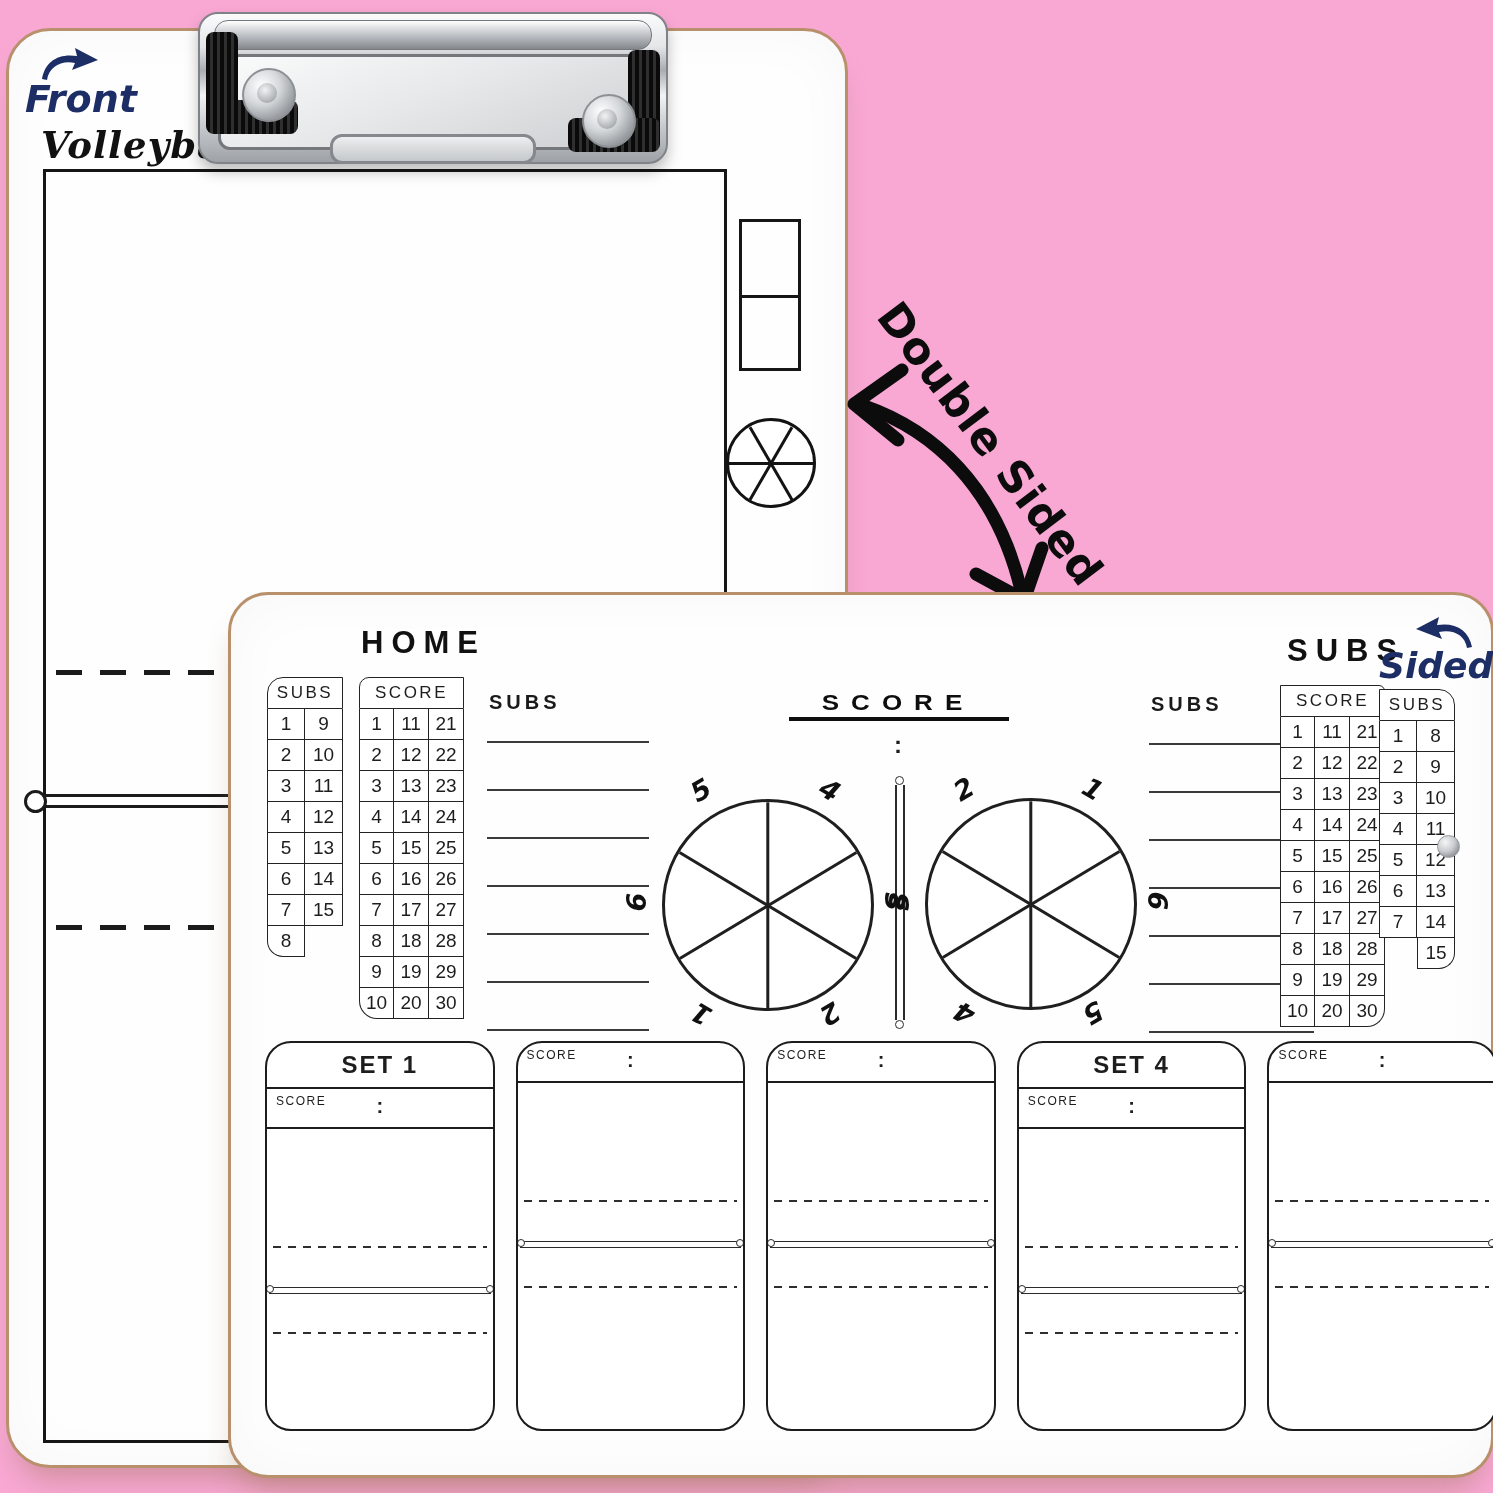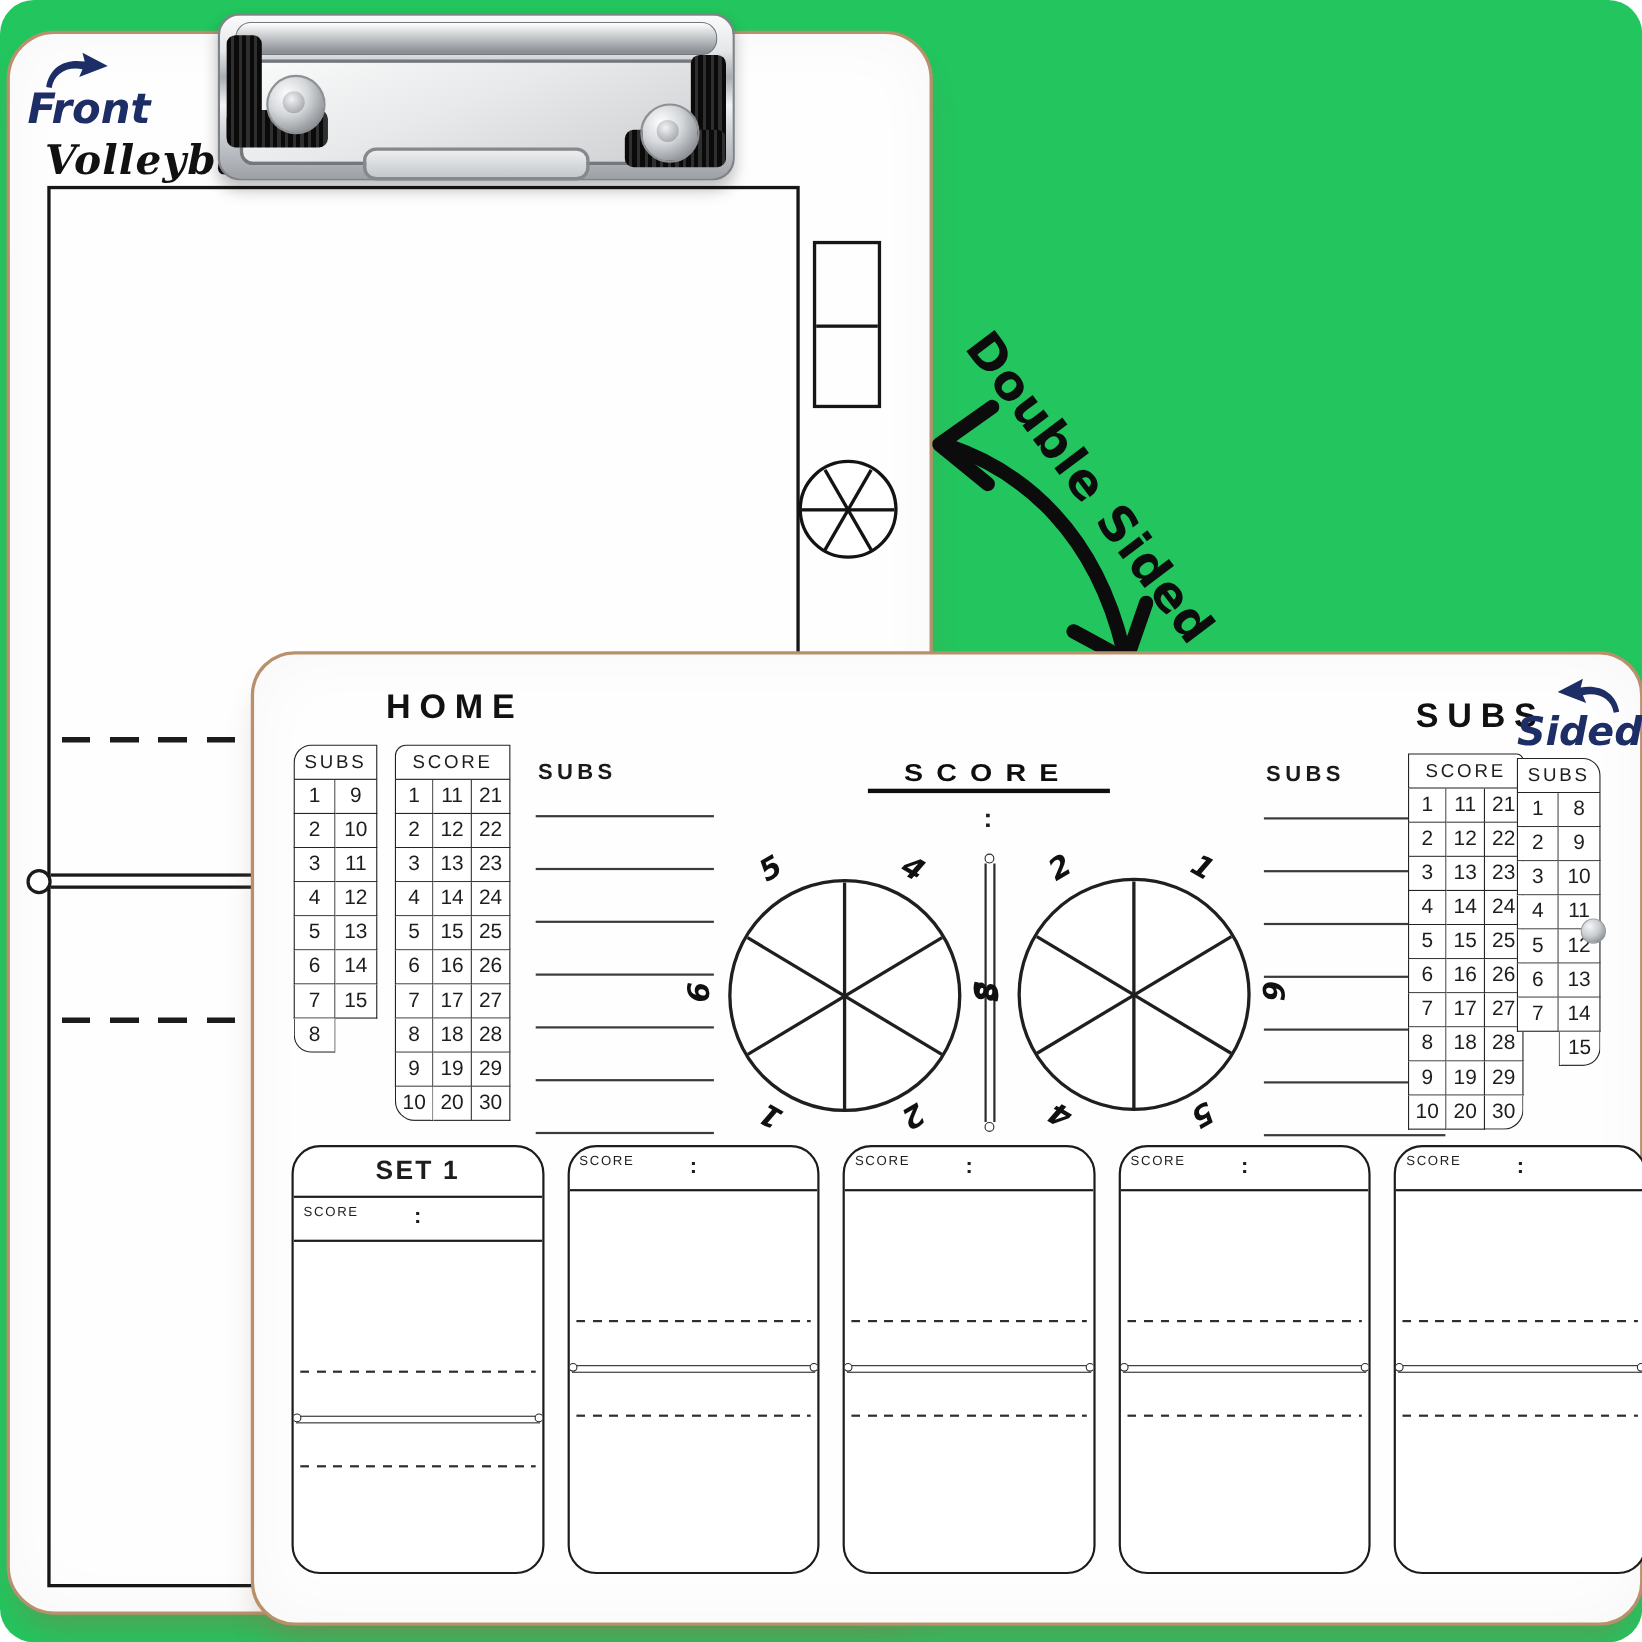--- a/index.html
+++ b/index.html
@@ -1,17 +1,17 @@
 <!DOCTYPE html>
 <html><head>
 <meta charset="utf-8">
 <style>
   html,body{margin:0;padding:0;background:#fff;}
-  .canvas{position:relative;width:1493px;height:1493px;background:#22c55e;overflow:hidden;
-          font-family:"Liberation Sans",sans-serif;color:#1d1d1d;border-radius:31px;}
+  .canvas{position:relative;width:1493px;height:1493px;background:#f9a8d4;overflow:hidden;
+          font-family:"Liberation Sans",sans-serif;color:#1d1d1d;}
   
   .board{position:absolute;background:#fefefe;border:3px solid #b9906c;
          box-shadow:0 22px 30px -12px rgba(150,110,80,.45), inset 0 0 60px rgba(0,0,0,.03);}
   #front-board{left:6px;top:28px;width:836px;height:1434px;border-radius:44px;z-index:1;}
   #back-board{left:228px;top:592px;width:1260px;height:880px;border-radius:40px;z-index:5;}
   
   .navy{color:#1d2d66;}
   #front-label{position:absolute;left:16px;top:46px;font-size:38px;font-weight:700;font-style:italic;
                font-family:"DejaVu Sans",sans-serif;}
   #front-arrow{position:absolute;left:30px;top:14px;}
@@ -53,21 +53,21 @@
   .grip.grh{right:8px;top:106px;width:92px;height:34px;}
   #clip-handle{position:absolute;left:50%;bottom:0px;transform:translateX(-50%);width:200px;height:24px;
       border-radius:12px;border:3px solid #85888c;background:linear-gradient(180deg,#eceeef,#c5c8cb);}
   
   #ds-arrow{position:absolute;left:838px;top:358px;z-index:4;}
   #ds-note{position:absolute;left:908px;top:292px;font-size:44px;font-weight:700;z-index:4;
       font-family:"DejaVu Sans",sans-serif;transform:rotate(53deg);transform-origin:0 0;
       letter-spacing:1px;color:#0c0c0c;white-space:nowrap;}
   
   .team-title{position:absolute;font-size:31px;font-weight:600;letter-spacing:8px;color:#111;}
-  #home-title{left:120px;top:30px;} #away-title{left:1056px;top:38px;}
+  #home-title{left:130px;top:30px;} #away-title{left:1056px;top:38px;}
   #back-label{position:absolute;left:1148px;top:50px;font-size:36px;font-weight:700;font-style:italic;
       font-family:"DejaVu Sans",sans-serif;}
   #back-arrow{position:absolute;left:1182px;top:20px;}
   .subs-col-label{position:absolute;font-size:20px;font-weight:600;letter-spacing:4px;color:#1a1a1a;}
   #home-lines-label{left:258px;top:96px;} #away-lines-label{left:920px;top:98px;}
   .lines{position:absolute;}
   #home-lines{left:256px;top:100px;width:162px;} #away-lines{left:918px;top:102px;width:165px;}
   .wline{height:46px;border-bottom:2px solid #3a3a3a;width:100%;}
   
   .numtab{position:absolute;}
@@ -486,20 +486,21 @@
         <div class="set-court">
           <div class="sdash d1"></div>
           <div class="snet">
               <i class="knob kl"></i>
               <i class="knob kr"></i>
             </div>
           <div class="sdash d2"></div>
         </div>
       </div>
       <div class="setbox">
+        <div class="set-header">SET 4</div>
         <div class="set-scorerow">
           <span class="set-scorelabel">SCORE</span>
           <span class="set-colon">:</span>
         </div>
         <div class="set-court">
           <div class="sdash d1"></div>
           <div class="snet">
               <i class="knob kl"></i>
               <i class="knob kr"></i>
             </div>

